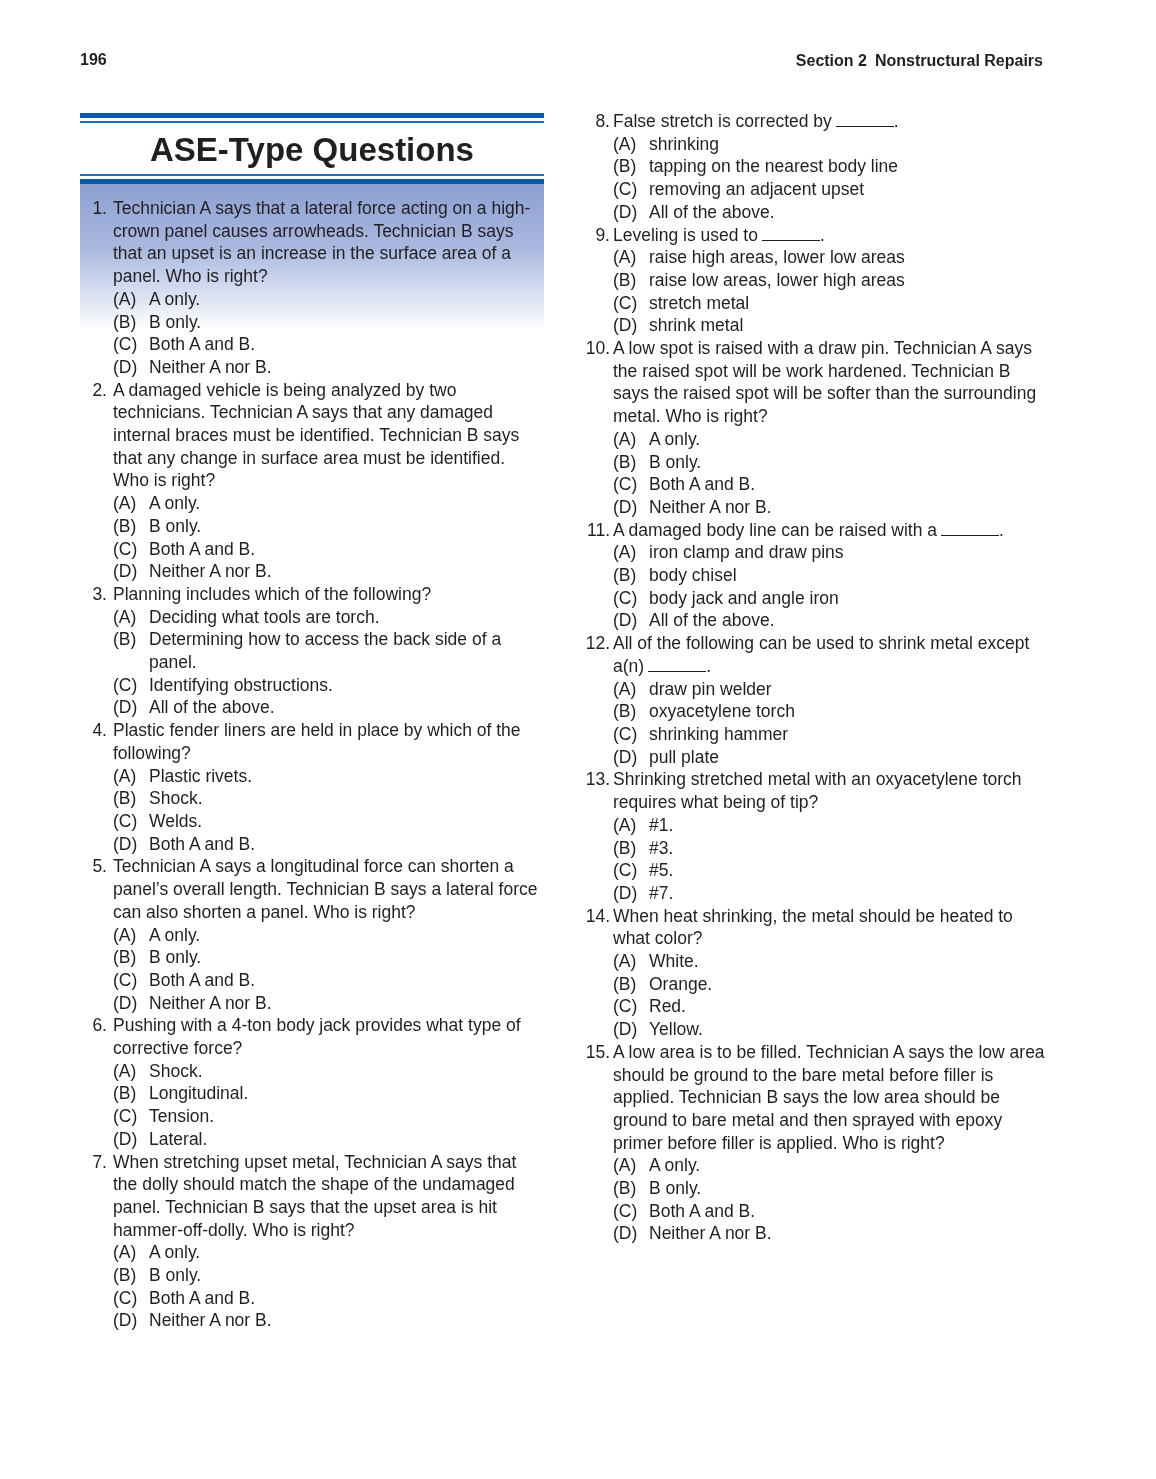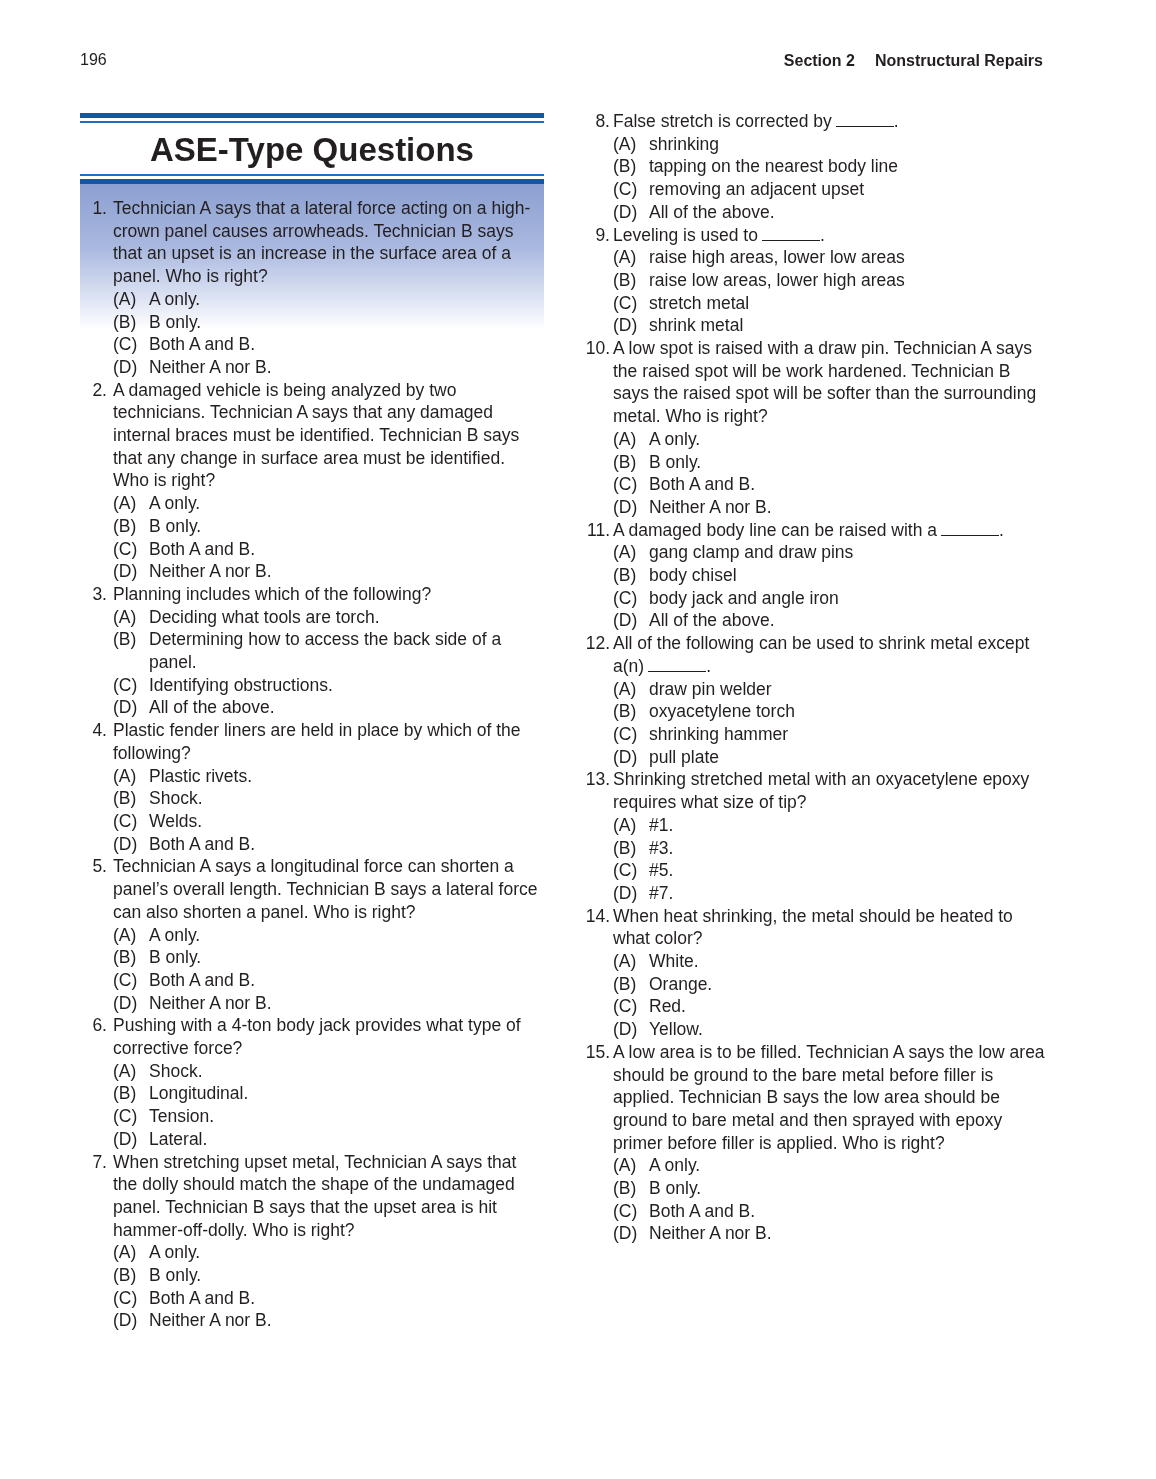--- a/index.html
+++ b/index.html
@@ -2,27 +2,27 @@
 <html><head>
   <meta charset="utf-8">
   <style>
     html, body { margin: 0; padding: 0; background: #ffffff; }
     body {
       width: 1156px; height: 1479px; position: relative; overflow: hidden;
       font-family: "Liberation Sans", sans-serif; color: #231f20;
     }
     .page-number {
       position: absolute; left: 80px; top: 51px;
-      font-size: 16px; font-weight: normal; color: #231f20;
+      font-size: 16px; font-weight: bold; color: #231f20;
     }
     .running-head {
       position: absolute; right: 113px; top: 52px;
       font-size: 16px; font-weight: bold; color: #231f20; white-space: pre;
     }
-    .running-head .sec { margin-right: 20px; }
+    .running-head .sec { margin-right: 8px; }
 
     .left-col { position: absolute; left: 80px; top: 113px; width: 464px; }
     .right-col { position: absolute; left: 580px; top: 110px; width: 470px; }
 
     .rule-thick { height: 5px; background: #0c5aa6; }
     .rule-thin { height: 2px; background: #1f6fbf; }
     .title-block { position: relative; }
     .title-block .r1 { margin-top: 3px; }
     .section-title {
       text-align: center; font-size: 33px; font-weight: bold; color: #231f20;
@@ -171,39 +171,39 @@
           <li class="option"><span class="opt-letter">(A)</span><span>A only.</span></li>
           <li class="option"><span class="opt-letter">(B)</span><span>B only.</span></li>
           <li class="option"><span class="opt-letter">(C)</span><span>Both A and B.</span></li>
           <li class="option"><span class="opt-letter">(D)</span><span>Neither A nor B.</span></li>
         </ul>
       </li>
       <li class="question">
         <span class="q-num">11.</span>
         <div class="q-stem"><span>A damaged body line can be raised with a</span><span class="blank"></span><span>.</span></div>
         <ul class="options">
-          <li class="option"><span class="opt-letter">(A)</span><span>gang clamp and draw pins</span></li>
+          <li class="option"><span class="opt-letter">(A)</span><span>iron clamp and draw pins</span></li>
           <li class="option"><span class="opt-letter">(B)</span><span>body chisel</span></li>
           <li class="option"><span class="opt-letter">(C)</span><span>body jack and angle iron</span></li>
           <li class="option"><span class="opt-letter">(D)</span><span>All of the above.</span></li>
         </ul>
       </li>
       <li class="question">
         <span class="q-num">12.</span>
         <div class="q-stem"><span>All of the following can be used to shrink metal except a(n)</span><span class="blank"></span><span>.</span></div>
         <ul class="options">
           <li class="option"><span class="opt-letter">(A)</span><span>draw pin welder</span></li>
           <li class="option"><span class="opt-letter">(B)</span><span>oxyacetylene torch</span></li>
           <li class="option"><span class="opt-letter">(C)</span><span>shrinking hammer</span></li>
           <li class="option"><span class="opt-letter">(D)</span><span>pull plate</span></li>
         </ul>
       </li>
       <li class="question">
         <span class="q-num">13.</span>
-        <div class="q-stem"><span>Shrinking stretched metal with an oxyacetylene epoxy requires what size of tip?</span></div>
+        <div class="q-stem"><span>Shrinking stretched metal with an oxyacetylene torch requires what being of tip?</span></div>
         <ul class="options">
           <li class="option"><span class="opt-letter">(A)</span><span>#1.</span></li>
           <li class="option"><span class="opt-letter">(B)</span><span>#3.</span></li>
           <li class="option"><span class="opt-letter">(C)</span><span>#5.</span></li>
           <li class="option"><span class="opt-letter">(D)</span><span>#7.</span></li>
         </ul>
       </li>
       <li class="question">
         <span class="q-num">14.</span>
         <div class="q-stem"><span>When heat shrinking, the metal should be heated to what color?</span></div>

